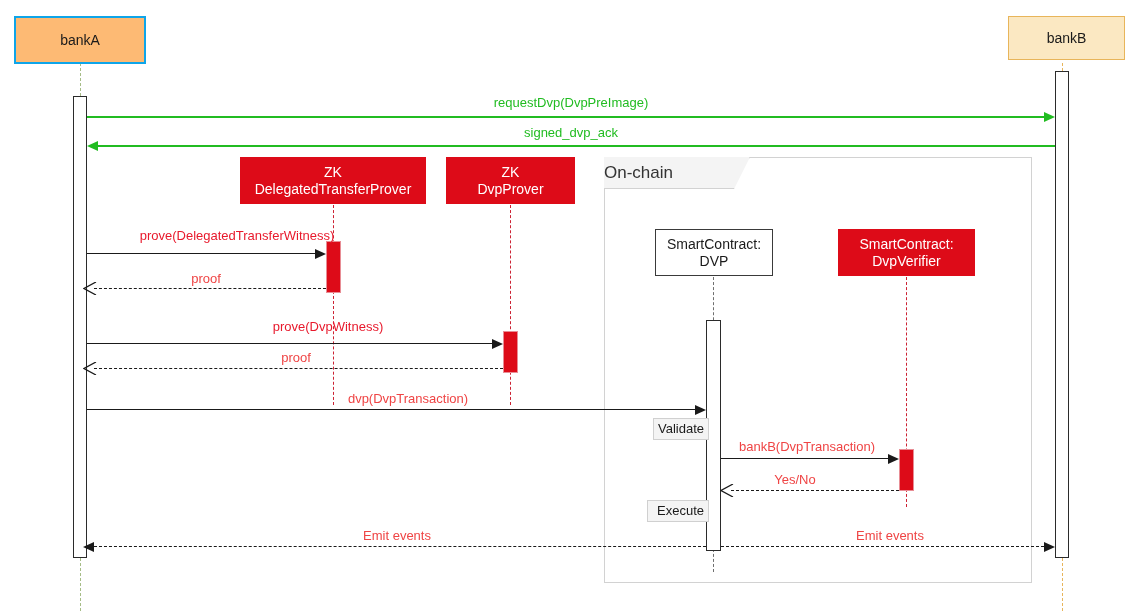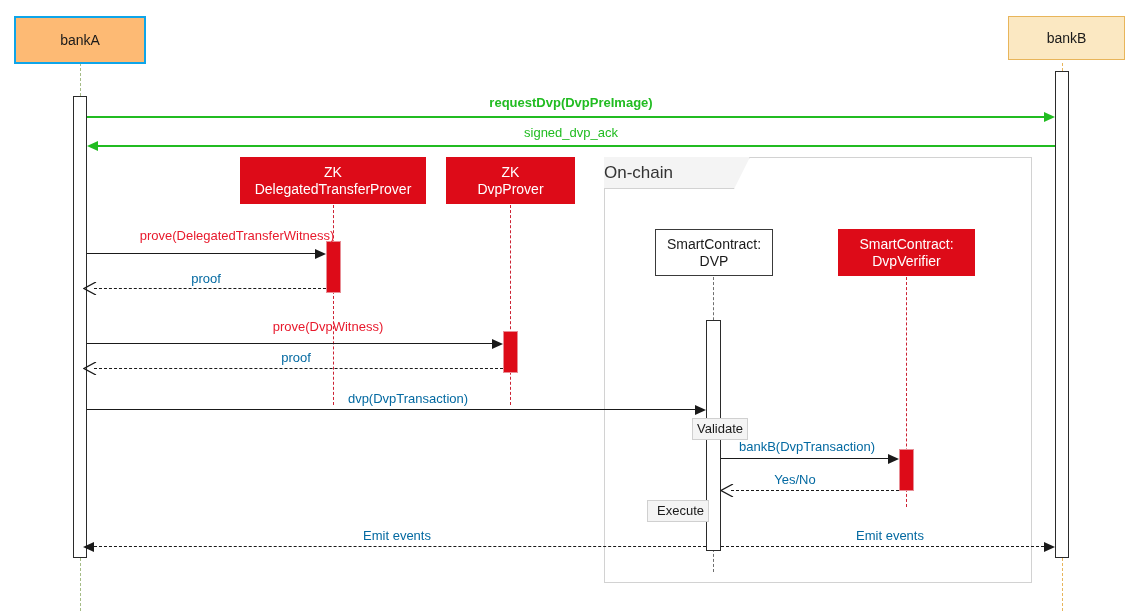--- a/index.html
+++ b/index.html
@@ -115,21 +115,21 @@
   }
   
   .openarrow { position: absolute; }
   .openarrow svg { display: block; }
 
   
   .msglabel {
     position: absolute;
     font-size: 13px;
     line-height: 15px;
-    color: #0369a1;
+    color: #ef4444;
     white-space: nowrap;
     text-align: center;
     transform: translateX(-50%);
   }
   .msglabel.green { color: #21bc21; }
   .msglabel.red { color: #e8192c; margin-left: 32px; }
 
   
   .selfbox {
     position: absolute;
@@ -208,21 +208,21 @@
   <div class="activation" style="left:1055px; top:71px; width:14px; height:487px;"></div>
 
   <div class="activation red" style="left:326px; top:241px; width:15px; height:52px;"></div>
 
   <div class="activation red" style="left:503px; top:331px; width:15px; height:42px;"></div>
 
   <div class="activation" style="left:706px; top:320px; width:15px; height:231px;"></div>
 
   <div class="activation red" style="left:899px; top:449px; width:15px; height:42px;"></div>
 
-  <div class="msglabel green" style="left:571px; top:95px;font-weight:bold;">requestDvp(DvpPreImage)</div>
+  <div class="msglabel green" style="left:571px; top:95px;">requestDvp(DvpPreImage)</div>
   <div class="msgline green" style="left:87px; top:116px; width:957px;"></div>
   <div class="arrow right green-head" style="left:1044px; top:112px;"></div>
 
   <div class="msglabel green" style="left:571px; top:125px;">signed_dvp_ack</div>
   <div class="msgline green" style="left:98px; top:145px; width:957px;"></div>
   <div class="arrow left green-head" style="left:87px; top:141px;"></div>
 
   <div class="msglabel red" style="left:205px; top:228px;">prove(DelegatedTransferWitness)</div>
   <div class="msgline black" style="left:87px; top:253px; width:228px;"></div>
   <div class="arrow right solid-head" style="left:315px; top:249px;"></div>
@@ -244,21 +244,21 @@
   <div class="openarrow" style="left:83px; top:362px;">
     <svg width="14" height="13" viewBox="0 0 14 13">
         <polyline points="13,0 1,6.5 13,13" fill="none" stroke="#1a1a1a" stroke-width="1.3"></polyline>
       </svg>
   </div>
 
   <div class="msglabel" style="left:408px; top:391px;">dvp(DvpTransaction)</div>
   <div class="msgline black" style="left:87px; top:409px; width:608px;"></div>
   <div class="arrow right solid-head" style="left:695px; top:405px;"></div>
 
-  <div class="selfbox" style="left:748px; top:418px;">Validate</div>
+  <div class="selfbox" style="left:709px; top:418px;">Validate</div>
 
   <div class="msglabel" style="left:807px; top:439px;">bankB(DvpTransaction)</div>
   <div class="msgline black" style="left:721px; top:458px; width:167px;"></div>
   <div class="arrow right solid-head" style="left:888px; top:454px;"></div>
 
   <div class="msglabel" style="left:795px; top:472px;">Yes/No</div>
   <div class="msgline black dashed" style="left:731px; top:490px; width:168px;"></div>
   <div class="openarrow" style="left:720px; top:484px;">
     <svg width="14" height="13" viewBox="0 0 14 13">
         <polyline points="13,0 1,6.5 13,13" fill="none" stroke="#1a1a1a" stroke-width="1.3"></polyline>

